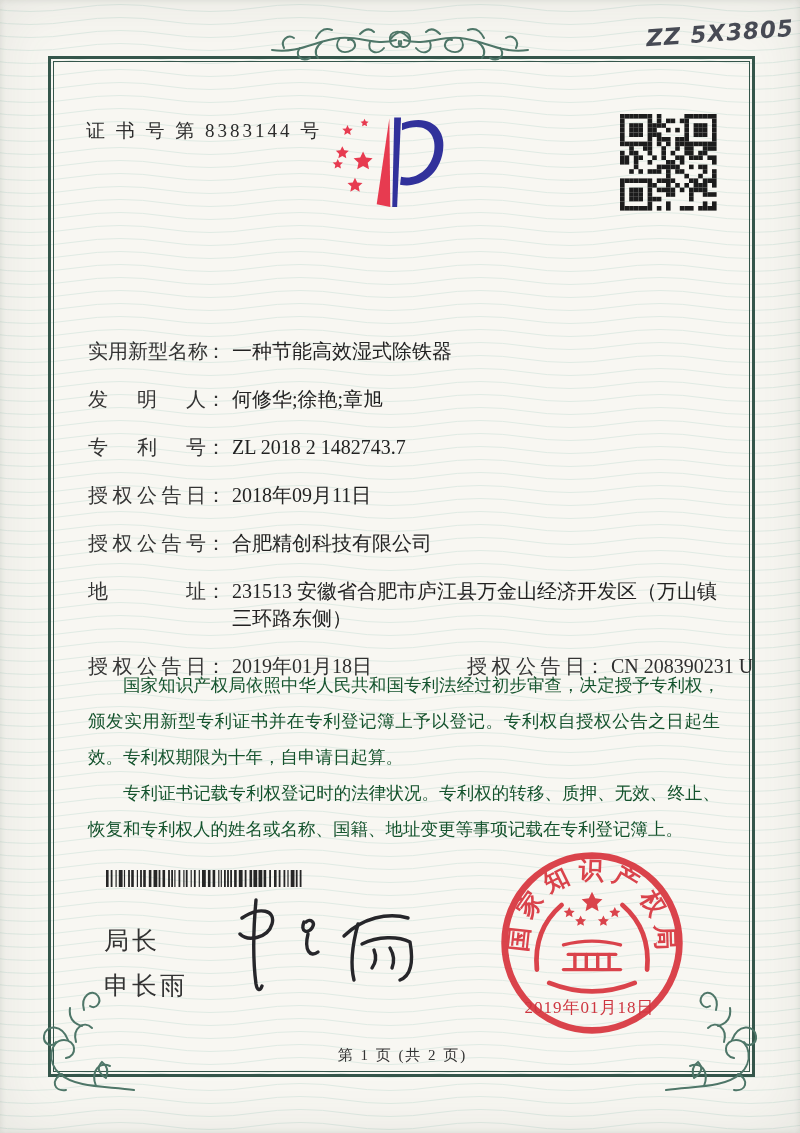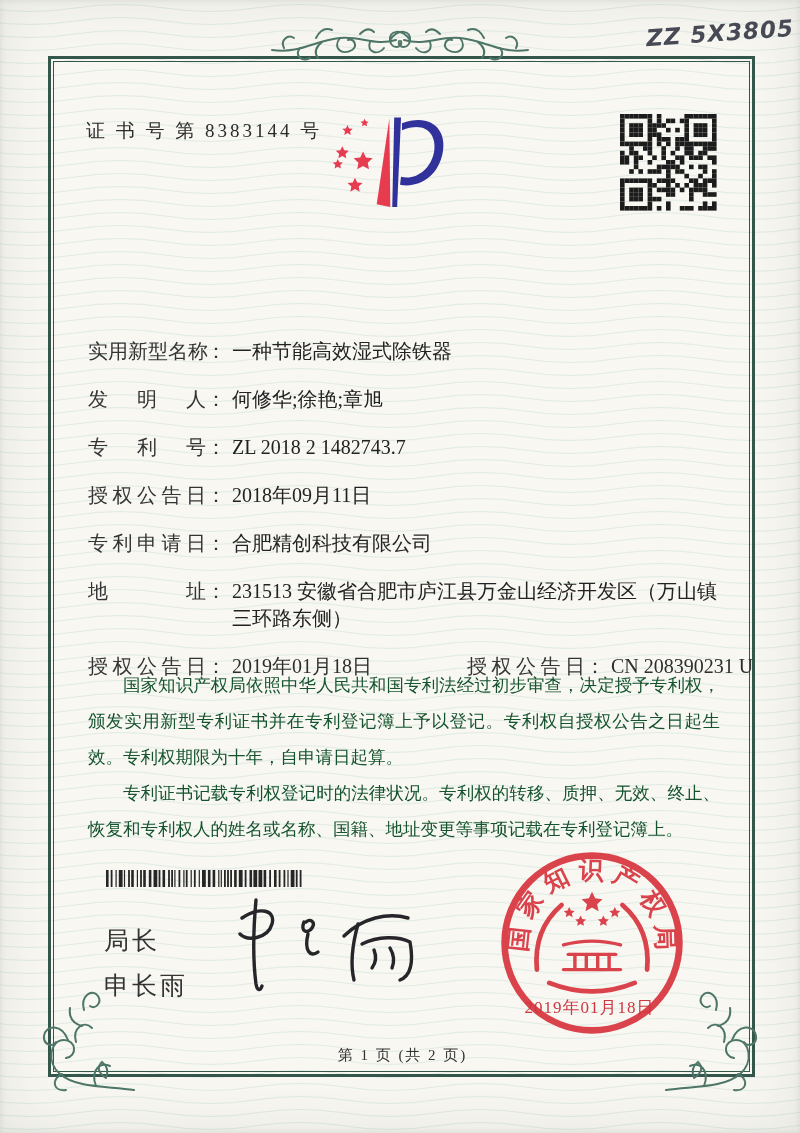--- a/index.html
+++ b/index.html
@@ -451,21 +451,21 @@
     <div class="frow">
       <span class="flabel">发明人</span><span class="fcolon">：</span><span class="fvalue">何修华;徐艳;章旭</span>
     </div>
     <div class="frow">
       <span class="flabel">专利号</span><span class="fcolon">：</span><span class="fvalue">ZL 2018 2 1482743.7</span>
     </div>
     <div class="frow">
       <span class="flabel">授权公告日</span><span class="fcolon">：</span><span class="fvalue">2018年09月11日</span>
     </div>
     <div class="frow">
-      <span class="flabel">专利申请日</span><span class="fcolon">：</span><span class="fvalue">合肥精创科技有限公司</span>
+      <span class="flabel">授权公告号</span><span class="fcolon">：</span><span class="fvalue">合肥精创科技有限公司</span>
     </div>
     <div class="frow">
       <span class="flabel">地址</span><span class="fcolon">：</span><span class="fvalue">231513 安徽省合肥市庐江县万金山经济开发区（万山镇三环路东侧）</span>
     </div>
     <div class="frow">
       <span class="flabel">授权公告日</span><span class="fcolon">：</span><span class="gval1">2019年01月18日</span><span class="flabel">授权公告日</span><span class="fcolon">：</span><span>CN 208390231 U</span>
     </div>
   </div>
 
   <div class="abs" id="paras">

